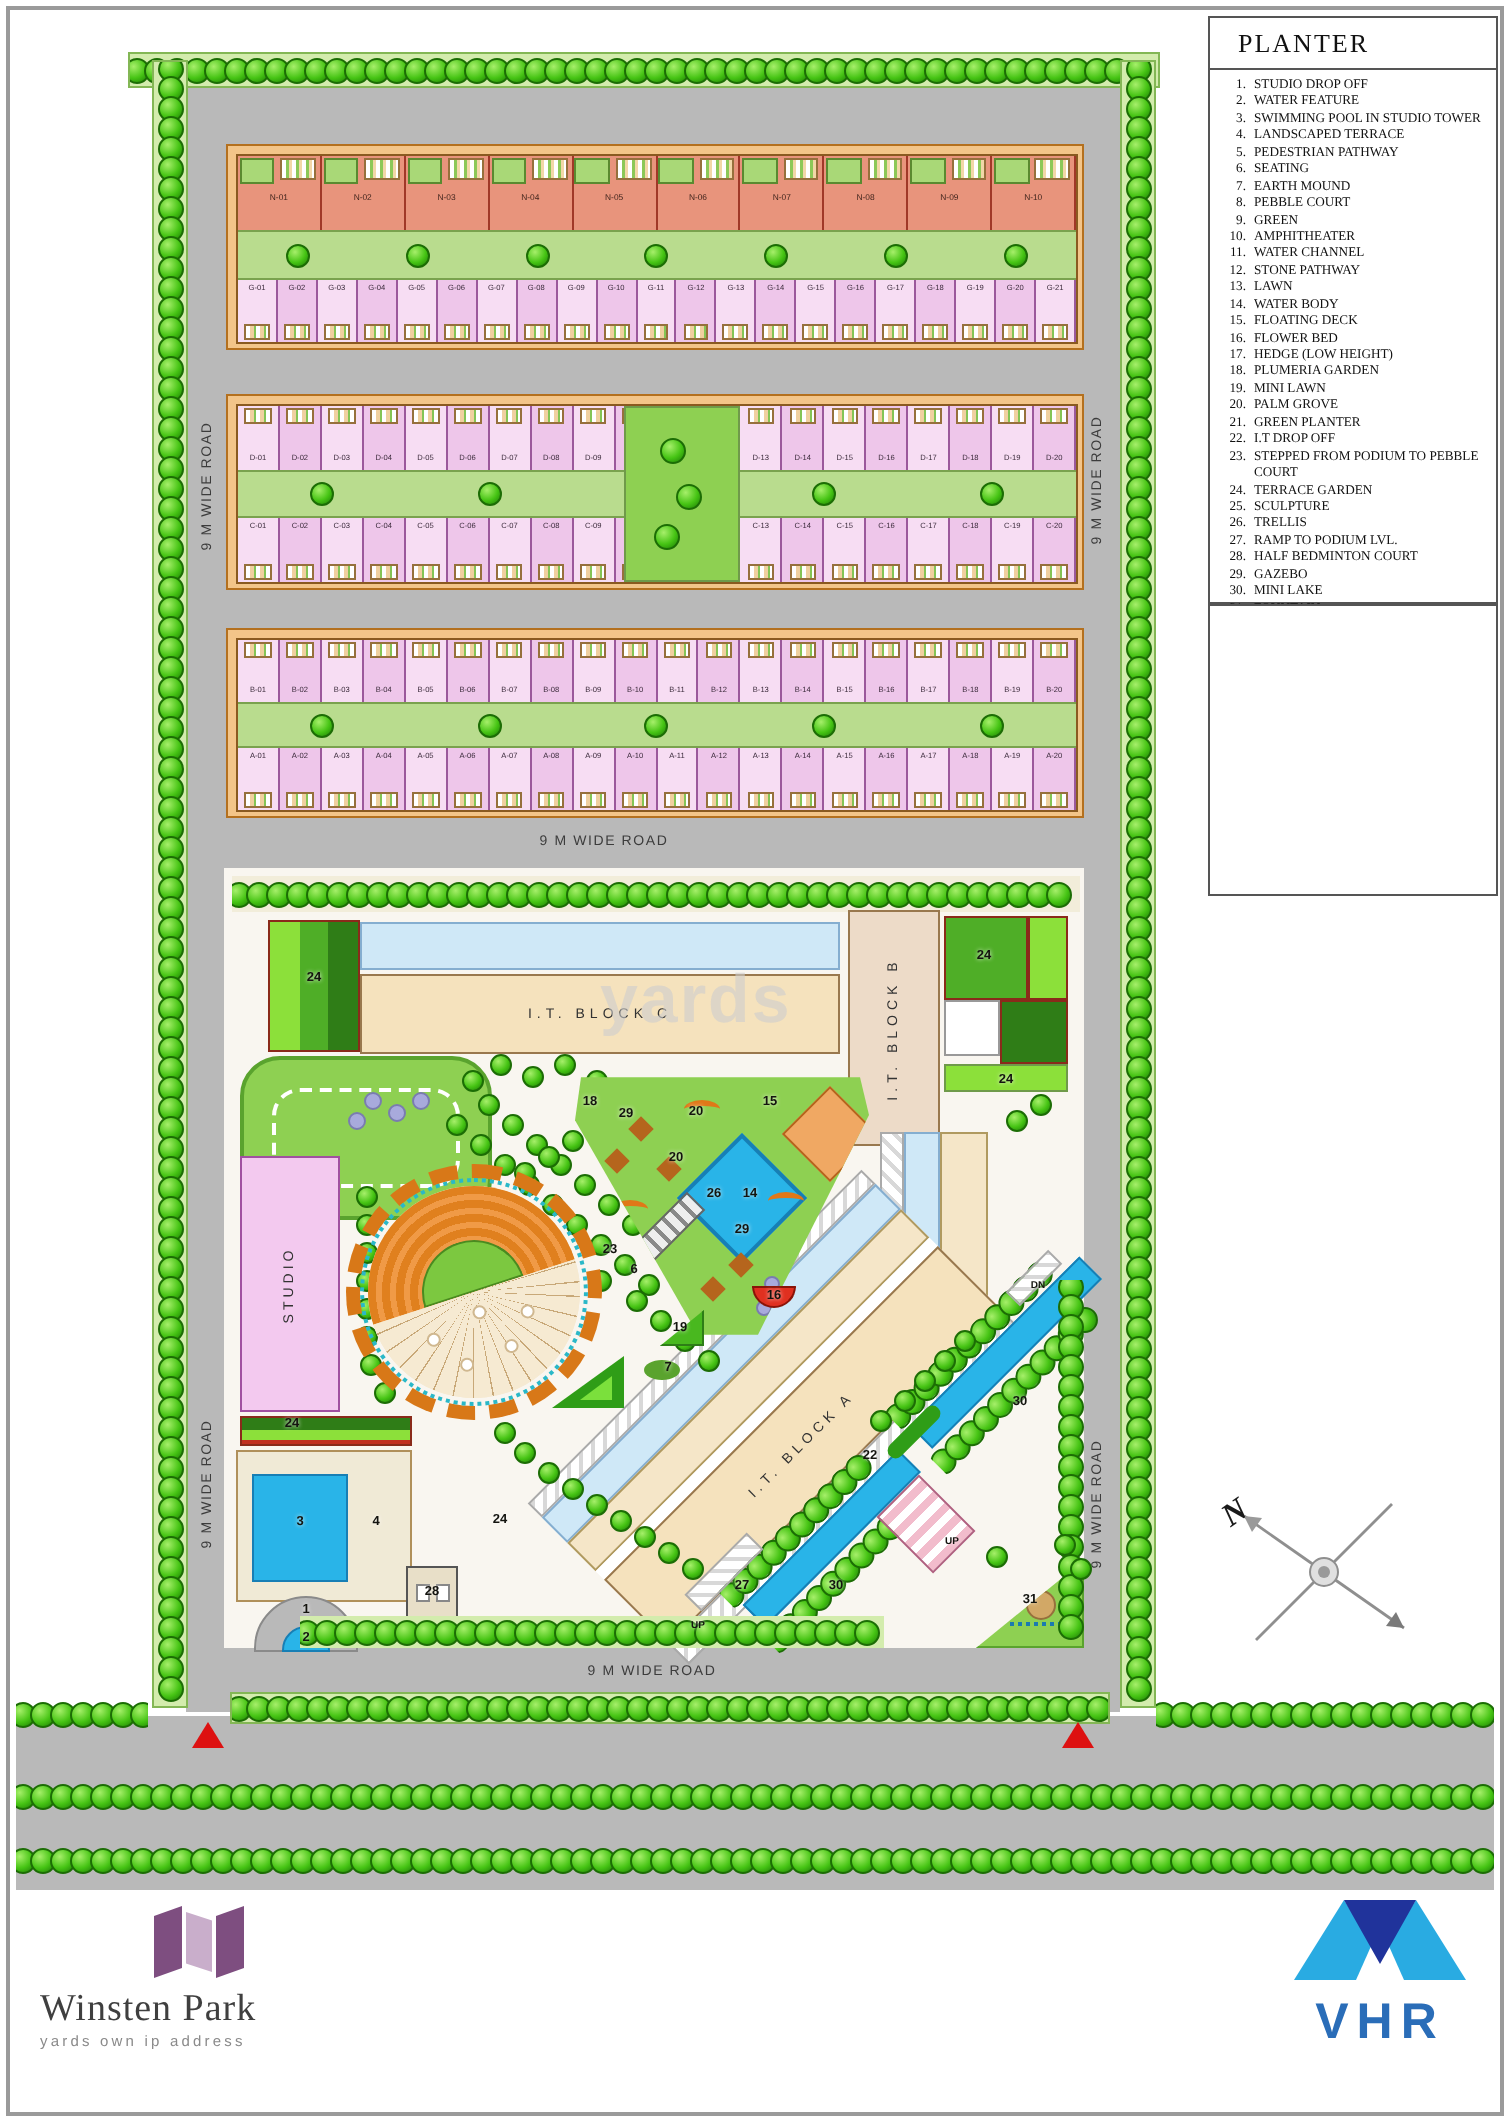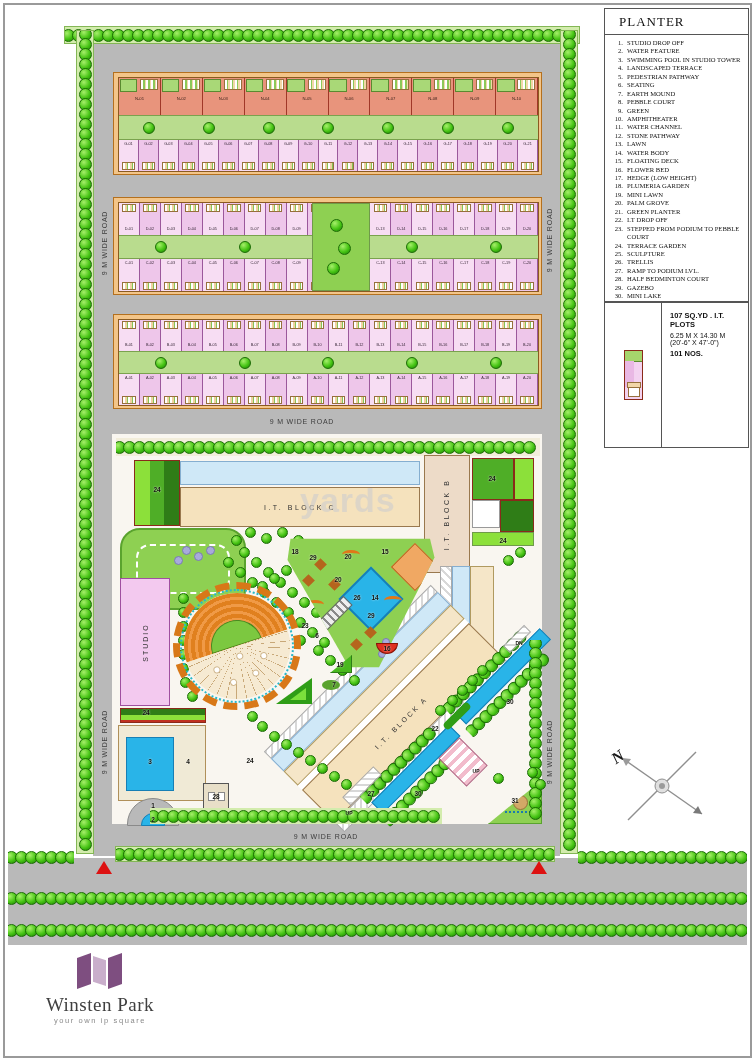--- a/index.html
+++ b/index.html
@@ -1428,36 +1428,20 @@
           <span>MINI LAKE</span>
         </div>
         <div class="li">
           <span class="num">31.</span>
           <span>FOUNTAIN</span>
         </div>
       </div>
   </div>
 
   <div class="abs ptbox" style="left:604px;top:302px;width:145px;height:146px">
-    <div class="ptrow">
-      <div class="ptdiag">
-        <div style="position:relative;width:17px;height:48px;border:1px solid #8a2a1a;background:#f3d2f0">
-          <div style="position:absolute;left:0;top:0;right:0;height:10px;background:#a6d56c;border-bottom:1px solid #5a8a30"></div>
-          <div style="position:absolute;left:0;top:10px;width:55%;bottom:12px;background:#e9b8e4"></div>
-          <div style="position:absolute;left:3px;bottom:2px;width:10px;height:9px;background:#fff;border:.5px solid #96703c"></div>
-          <div style="position:absolute;left:2px;bottom:11px;width:12px;height:4px;background:#f2d7a8;border:.5px solid #96703c"></div>
-        </div>
-      </div>
-      <div class="pttxt">
-        <div class="t1">107 SQ.YD . I.T. PLOTS</div>
-        <div class="t2">6.25 M X 14.30 M</div>
-        <div class="t3">(20'-6" X 47'-0")</div>
-        <div class="t4">101 NOS.</div>
-      </div>
-    </div>
   </div>
 
   <div class="abs" style="left:600px;top:738px;width:120px;height:95px">
     <svg width="120" height="95" viewBox="0 0 120 95">
       <g stroke="#8f8f8f" stroke-width="1.4" fill="none">
         <line x1="62" y1="48" x2="22" y2="20"></line>
           <line x1="62" y1="48" x2="102" y2="76"></line>
         <line x1="62" y1="48" x2="96" y2="14"></line>
           <line x1="62" y1="48" x2="28" y2="82"></line>
       </g>
@@ -1466,23 +1450,31 @@
       <circle cx="62" cy="48" r="7" fill="#e0e0e0" stroke="#8f8f8f"></circle>
       <circle cx="62" cy="48" r="3" fill="#9a9a9a"></circle>
     </svg>
     <div class="abs" style="left:12px;top:10px;font:bold italic 16px 'Liberation Serif',serif;color:#1a1a1a;transform:rotate(-35deg)">N</div>
   </div>
 
   <div class="abs watermark" style="left:300px;top:482px">
     <div>yards</div>
   </div>
 
-  <div class="abs" style="left:20px;top:952px;width:160px;height:100px;text-align:center">
+  <div class="abs" style="left:20px;top:952px;width:160px;height:100px;text-align:left">
     <div style="position:relative;width:46px;height:38px;margin:0 auto">
       <div class="abs" style="left:0;top:1px;width:14px;height:36px;background:#7e4e80;clip-path:polygon(0 14%,100% 0,100% 86%,0 100%)"></div>
       <div class="abs" style="left:16px;top:4px;width:13px;height:30px;background:#c9aecb;clip-path:polygon(0 0,100% 14%,100% 100%,0 86%)"></div>
       <div class="abs" style="left:31px;top:1px;width:14px;height:36px;background:#7e4e80;clip-path:polygon(0 14%,100% 0,100% 86%,0 100%)"></div>
     </div>
     <div class="wname" style="margin-top:4px">Winsten Park</div>
-    <div class="wtag">your own ip square</div>
+    <div class="wtag">yards own ip address</div>
   </div>
 
+  <div class="abs" style="left:640px;top:942px;width:100px;height:80px;text-align:center">
+    <svg width="90" height="50" viewBox="0 0 90 50">
+      <polygon points="2,48 27,8 41,30 33,48" fill="#29abe2"></polygon>
+      <polygon points="88,48 63,8 49,30 57,48" fill="#29abe2"></polygon>
+      <polygon points="27,8 63,8 45,40" fill="#20339b"></polygon>
+    </svg>
+    <div class="vhrname">VHR</div>
+  </div>
 </div>
 
 </body></html>

